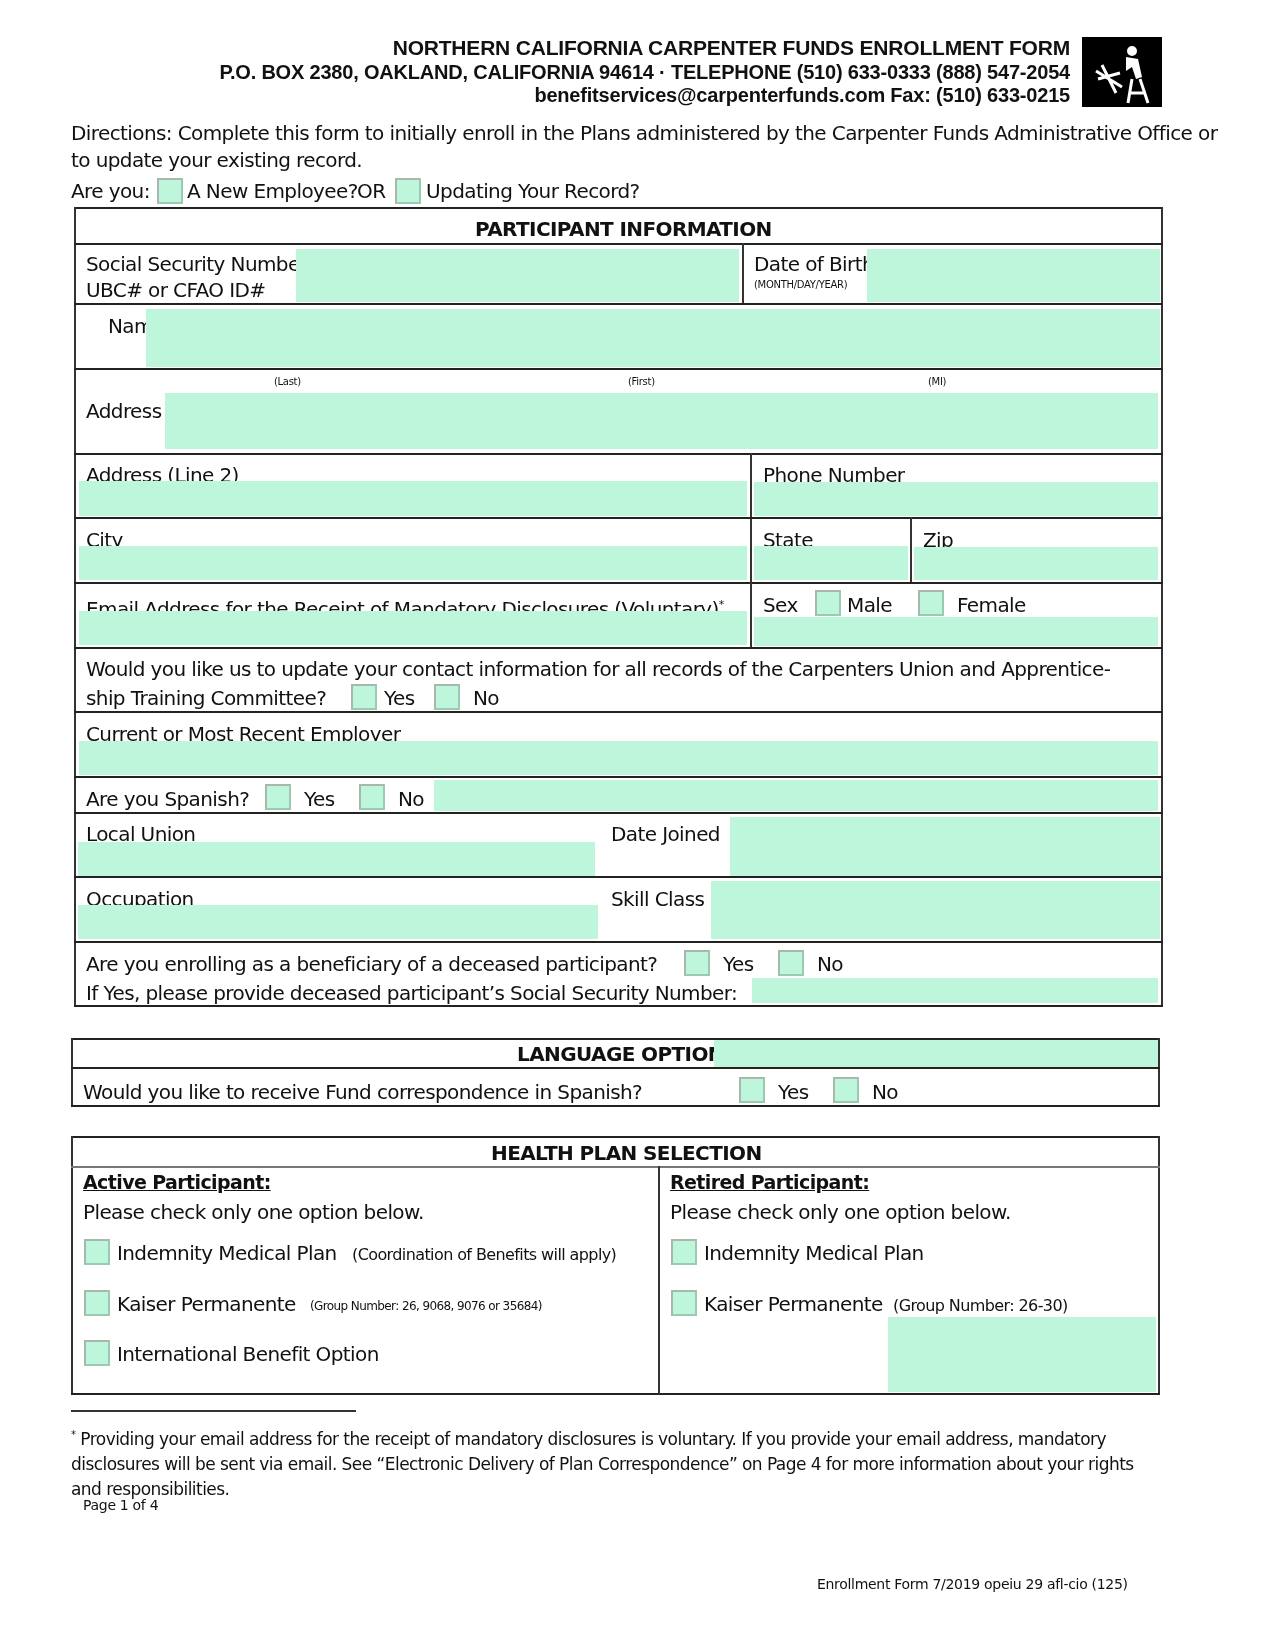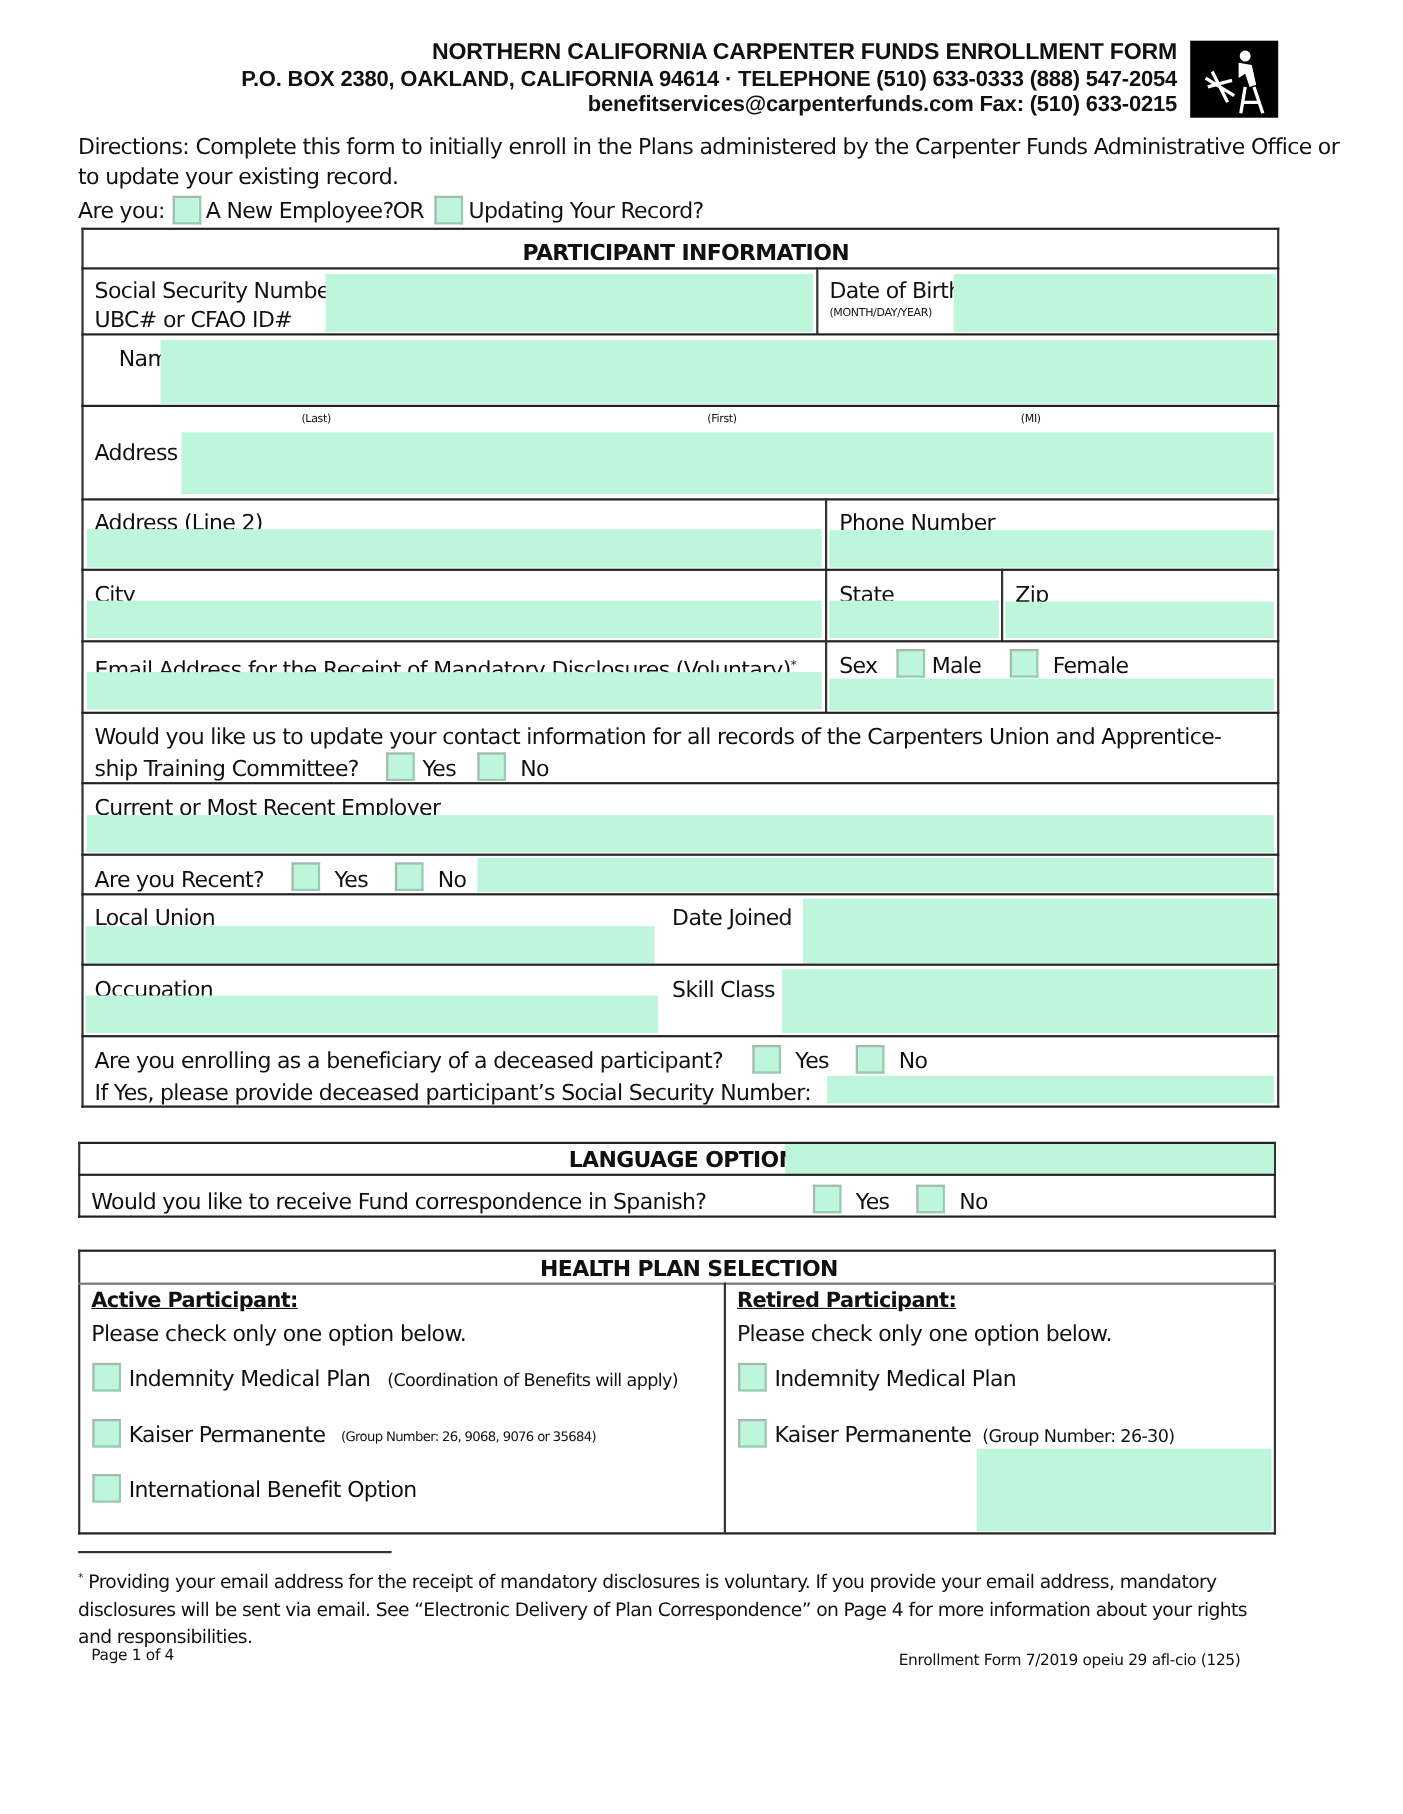--- a/index.html
+++ b/index.html
@@ -56,21 +56,21 @@
   <div class="vl" style="left:742px;top:243px;height:61px;"></div>
   <div class="lbl" style="left:754px;top:252px;">Date of Birth</div>
   <div class="sm" style="left:754px;top:279px;">(MONTH/DAY/YEAR)</div>
   <div class="fill" style="left:867px;top:249px;width:293px;height:53px;"></div>
   <div class="hl" style="left:74px;top:303px;width:1089px;"></div>
 
   <div class="lbl" style="left:86px;top:314px;margin-left:22px;">Name</div>
   <div class="fill" style="left:146px;top:309px;width:1014px;height:58px;"></div>
   <div class="hl" style="left:74px;top:368px;width:1089px;"></div>
   <div class="sm" style="left:274px;top:376px;">(Last)</div>
-  <div class="sm" style="left:643px;top:376px;text-align:right;">(First)</div>
+  <div class="sm" style="left:628px;top:376px;text-align:right;">(First)</div>
   <div class="sm" style="left:881px;top:376px;margin-left:47px;">(MI)</div>
 
   <div class="lbl" style="left:86px;top:399px;">Address</div>
   <div class="fill" style="left:165px;top:393px;width:993px;height:56px;"></div>
   <div class="hl" style="left:74px;top:453px;width:1089px;"></div>
 
   <div class="lbl" style="left:86px;top:463px;">Address (Line 2)</div>
   <div class="fill" style="left:79px;top:481px;width:668px;height:35px;"></div>
   <div class="vl" style="left:750px;top:453px;height:130px;"></div>
   <div class="lbl" style="left:763px;top:463px;">Phone Number</div>
@@ -102,21 +102,21 @@
   <div class="cb" style="left:351px;top:684px;"></div>
   <div class="lbl" style="left:384px;top:686px;">Yes</div>
   <div class="cb" style="left:434px;top:684px;"></div>
   <div class="lbl" style="left:473px;top:686px;">No</div>
   <div class="hl" style="left:74px;top:711px;width:1089px;"></div>
 
   <div class="lbl" style="left:86px;top:722px;">Current or Most Recent Employer</div>
   <div class="fill" style="left:79px;top:741px;width:1079px;height:34px;"></div>
   <div class="hl" style="left:74px;top:776px;width:1089px;"></div>
 
-  <div class="lbl" style="left:86px;top:787px;">Are you Recent?</div>
+  <div class="lbl" style="left:86px;top:787px;">Are you Spanish?</div>
   <div class="cb" style="left:265px;top:784px;"></div>
   <div class="lbl" style="left:304px;top:787px;">Yes</div>
   <div class="cb" style="left:359px;top:784px;"></div>
   <div class="lbl" style="left:398px;top:787px;">No</div>
   <div class="fill" style="left:434px;top:780px;width:724px;height:31px;"></div>
   <div class="hl" style="left:74px;top:812px;width:1089px;"></div>
 
   <div class="lbl" style="left:86px;top:822px;">Local Union</div>
   <div class="fill" style="left:78px;top:842px;width:517px;height:34px;"></div>
   <div class="lbl" style="left:611px;top:822px;">Date Joined</div>
@@ -180,13 +180,13 @@
   <div class="cb" style="left:671px;top:1290px;"></div>
   <div class="lbl" style="left:704px;top:1292px;">Kaiser Permanente</div>
   <div class="lbl" style="left:893px;top:1294px;font-size:16px;">(Group Number: 26-30)</div>
   <div class="fill" style="left:888px;top:1317px;width:268px;height:75px;"></div>
 </div>
 
 <div class="abs" style="left:71px;top:1410px;width:285px;height:2px;background:#333;"></div>
 <div class="foot" style="left:71px;top:1422px;width:1095px;"><sup style="font-size:10px;">*</sup><span> Providing your email address for the receipt of mandatory disclosures is voluntary. If you provide your email address, mandatory disclosures will be sent via email. See “Electronic Delivery of Plan Correspondence” on Page 4 for more information about your rights and responsibilities.</span></div>
 
 <div class="sm" style="left:83px;top:1497px;font-size:14px;">Page 1 of 4</div>
-<div class="sm" style="left:817px;top:1502px;font-size:14px;text-align:right;">Enrollment Form 7/2019 opeiu 29 afl-cio (125)</div>
+<div class="sm" style="left:817px;top:1576px;font-size:14px;text-align:right;">Enrollment Form 7/2019 opeiu 29 afl-cio (125)</div>
 
 </body></html>

